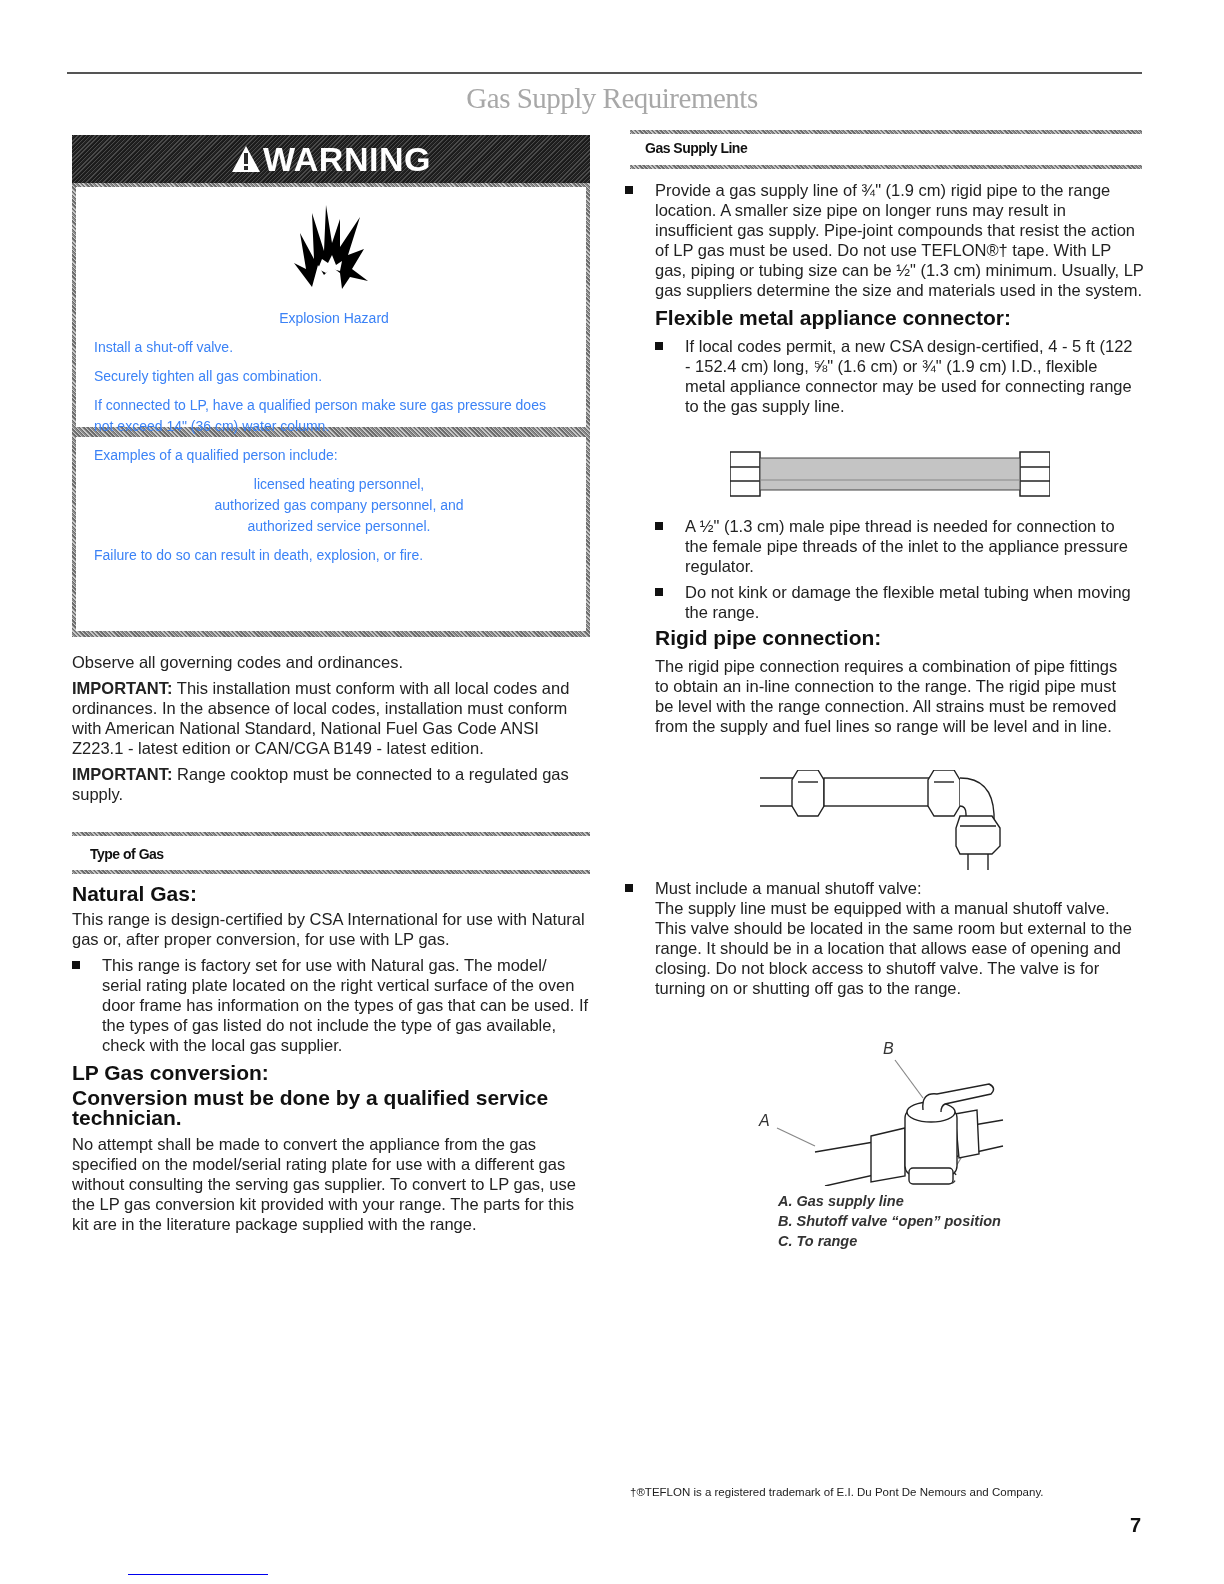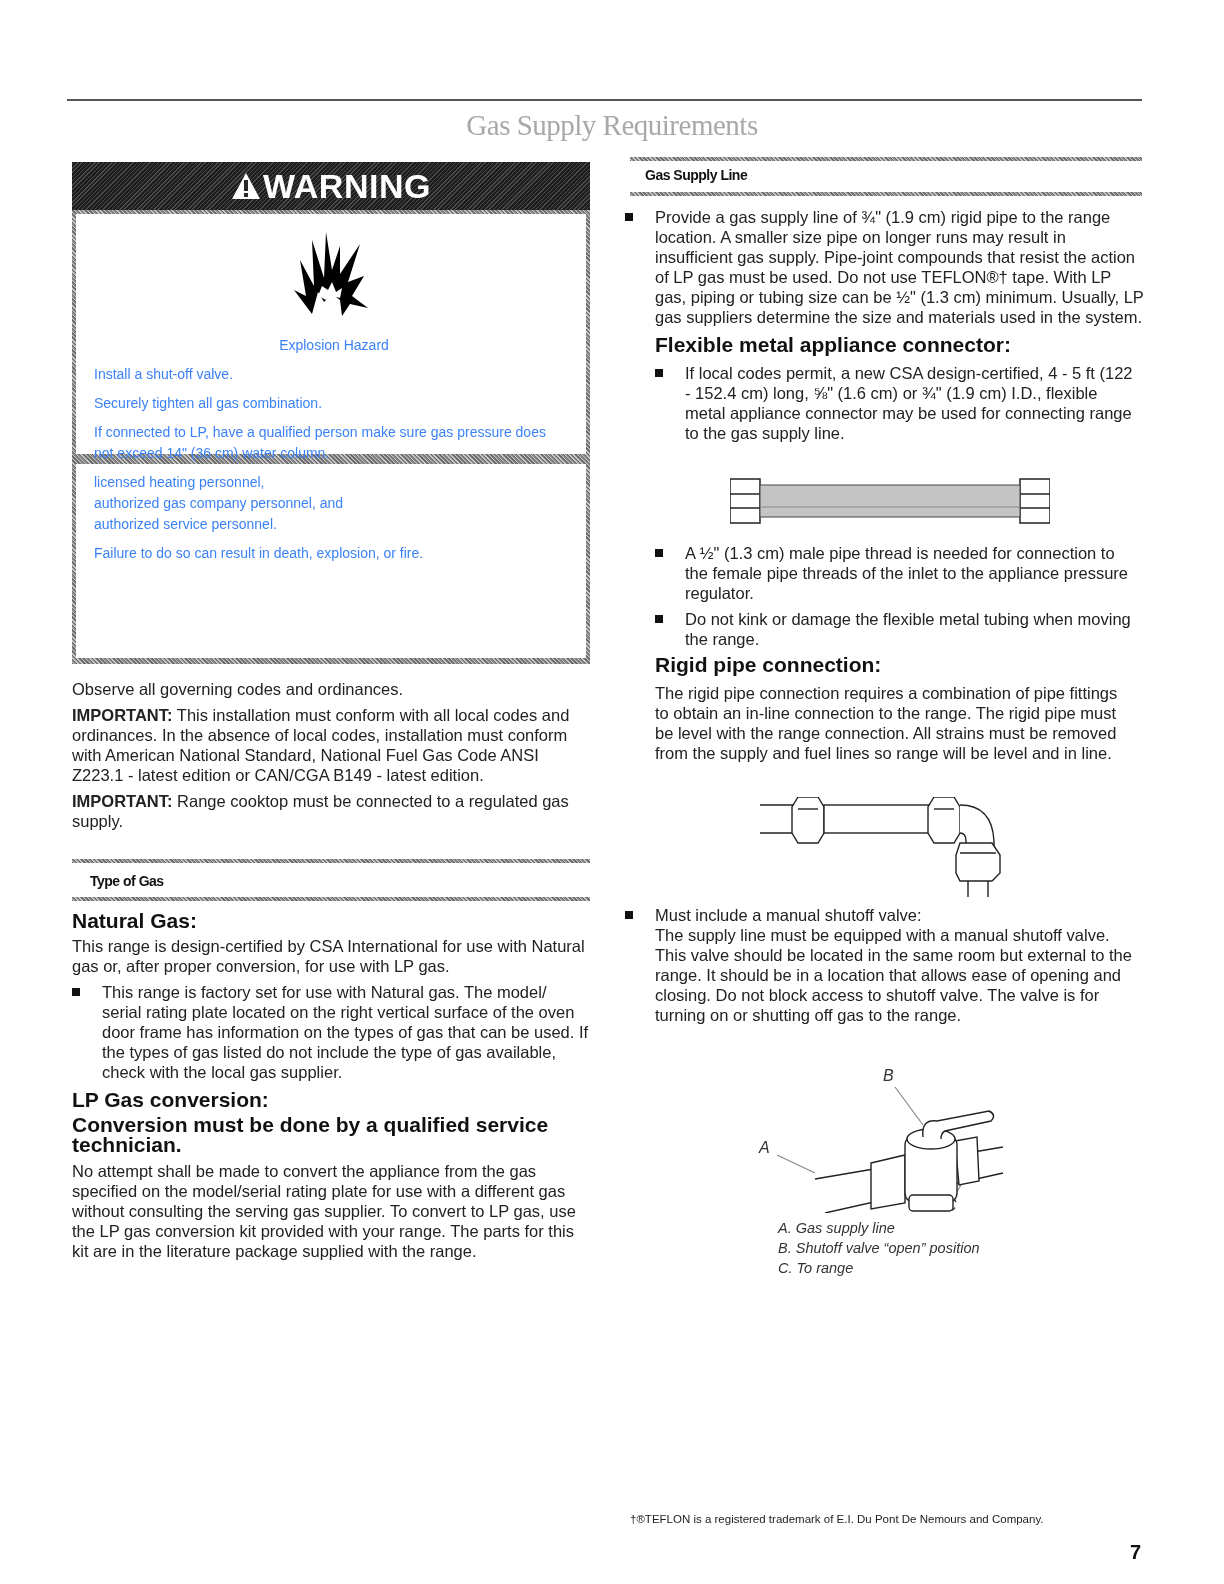--- a/index.html
+++ b/index.html
@@ -1,18 +1,18 @@
 <!DOCTYPE html>
 <html><head>
 <meta charset="utf-8">
 <style>
   html, body { margin: 0; padding: 0; background: #ffffff; }
   body { width: 1224px; height: 1584px; position: relative; overflow: hidden;
          font-family: "Liberation Sans", sans-serif; color: #1a1a1a; }
-  .abs { position: absolute; margin-top: 27px; }
+  .abs { position: absolute; }
   .top-rule { left: 67px; top: 72px; width: 1075px; height: 2px; background: #555; }
   .page-title { left: 0; width: 1224px; top: 82px; text-align: center;
     font-family: "Liberation Serif", serif; font-size: 29px; color: #a8a8a8; letter-spacing: -0.5px; }
 
   .hatch { background-color: #9a9a9a;
     background-image: repeating-linear-gradient(45deg, #6a6a6a 0 1px, #c8c8c8 1px 2px, #8a8a8a 2px 3px); }
   .hatch-dark { background-color: #2e2e2e;
     background-image: repeating-linear-gradient(135deg, #1a1a1a 0 1px, #4a4a4a 1px 2px, #222 2px 3px); }
 
   
@@ -71,21 +71,22 @@
         <polygon fill="#fff" points="30,66 34,56 40,60 44,52 48,62 54,58 52,68 44,66 38,70"></polygon>
       </svg>
     </div>
   </div>
   <div class="warn-text-inner" style="top:302px;height:194px;"></div>
   <div class="warn-content">
     <p class="center">Explosion Hazard</p>
     <p>Install a shut-off valve.</p>
     <p>Securely tighten all gas combination.</p>
     <p style="width:460px;">If connected to LP, have a qualified person make sure gas pressure does not exceed 14" (36 cm) water column.</p>
-    <p style="margin-bottom:8px;">
+    <p>Examples of a qualified person include:</p>
+    <p style="margin-bottom:8px;text-align:center;">
       <span>licensed heating personnel,</span><br>
       <span>authorized gas company personnel, and</span><br>
       <span>authorized service personnel.</span>
     </p>
     <p>Failure to do so can result in death, explosion, or fire.</p>
   </div>
 </div>
 
 <div class="abs body-text" style="left:72px;top:652px;width:518px;">
   <p>Observe all governing codes and ordinances.</p>
@@ -179,21 +180,21 @@
       <path d="M116,100 L150,92 L150,140 L116,146 Z"></path>
       <path d="M200,78 L222,74 L224,118 L204,122 Z"></path>
       <rect x="150" y="72" width="52" height="68" rx="10"></rect>
       <ellipse cx="176" cy="76" rx="24" ry="10"></ellipse>
       <path d="M168,74 Q166,56 182,58 L234,48 Q242,52 236,58 L190,68 Q186,70 186,76"></path>
       <rect x="154" y="132" width="44" height="16" rx="4"></rect>
     </g>
   </svg>
 </div>
 
-<div class="abs caption" style="left:778px;top:1191px;">
+<div class="abs caption" style="left:778px;top:1191px;font-weight:bold;">
   <div>A. Gas supply line</div>
   <div>B. Shutoff valve “open” position</div>
   <div>C. To range</div>
 </div>
 
 <div class="abs footnote" style="left:630px;top:1486px;">†®TEFLON is a registered trademark of E.I. Du Pont De Nemours and Company.</div>
 <div class="abs page-num" style="left:1130px;top:1514px;">7</div>
 <div class="abs blue-line"></div>
 
 </body></html>

